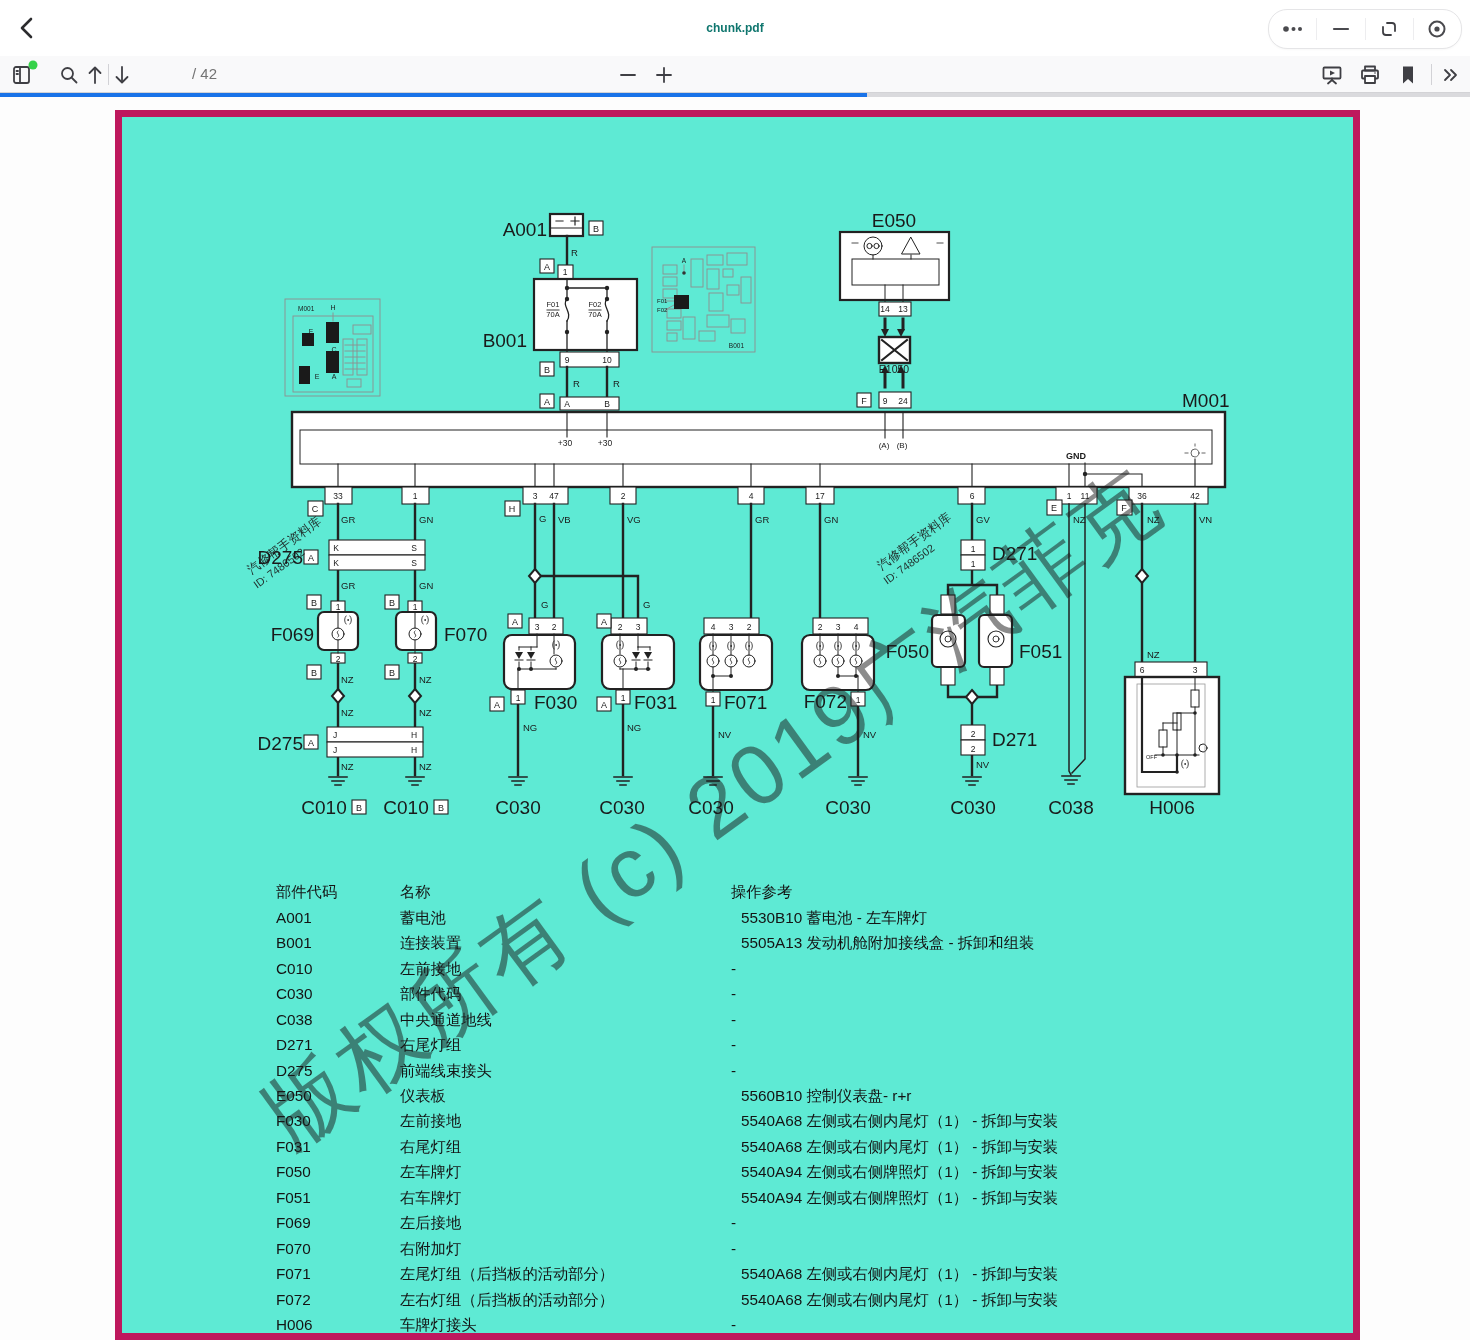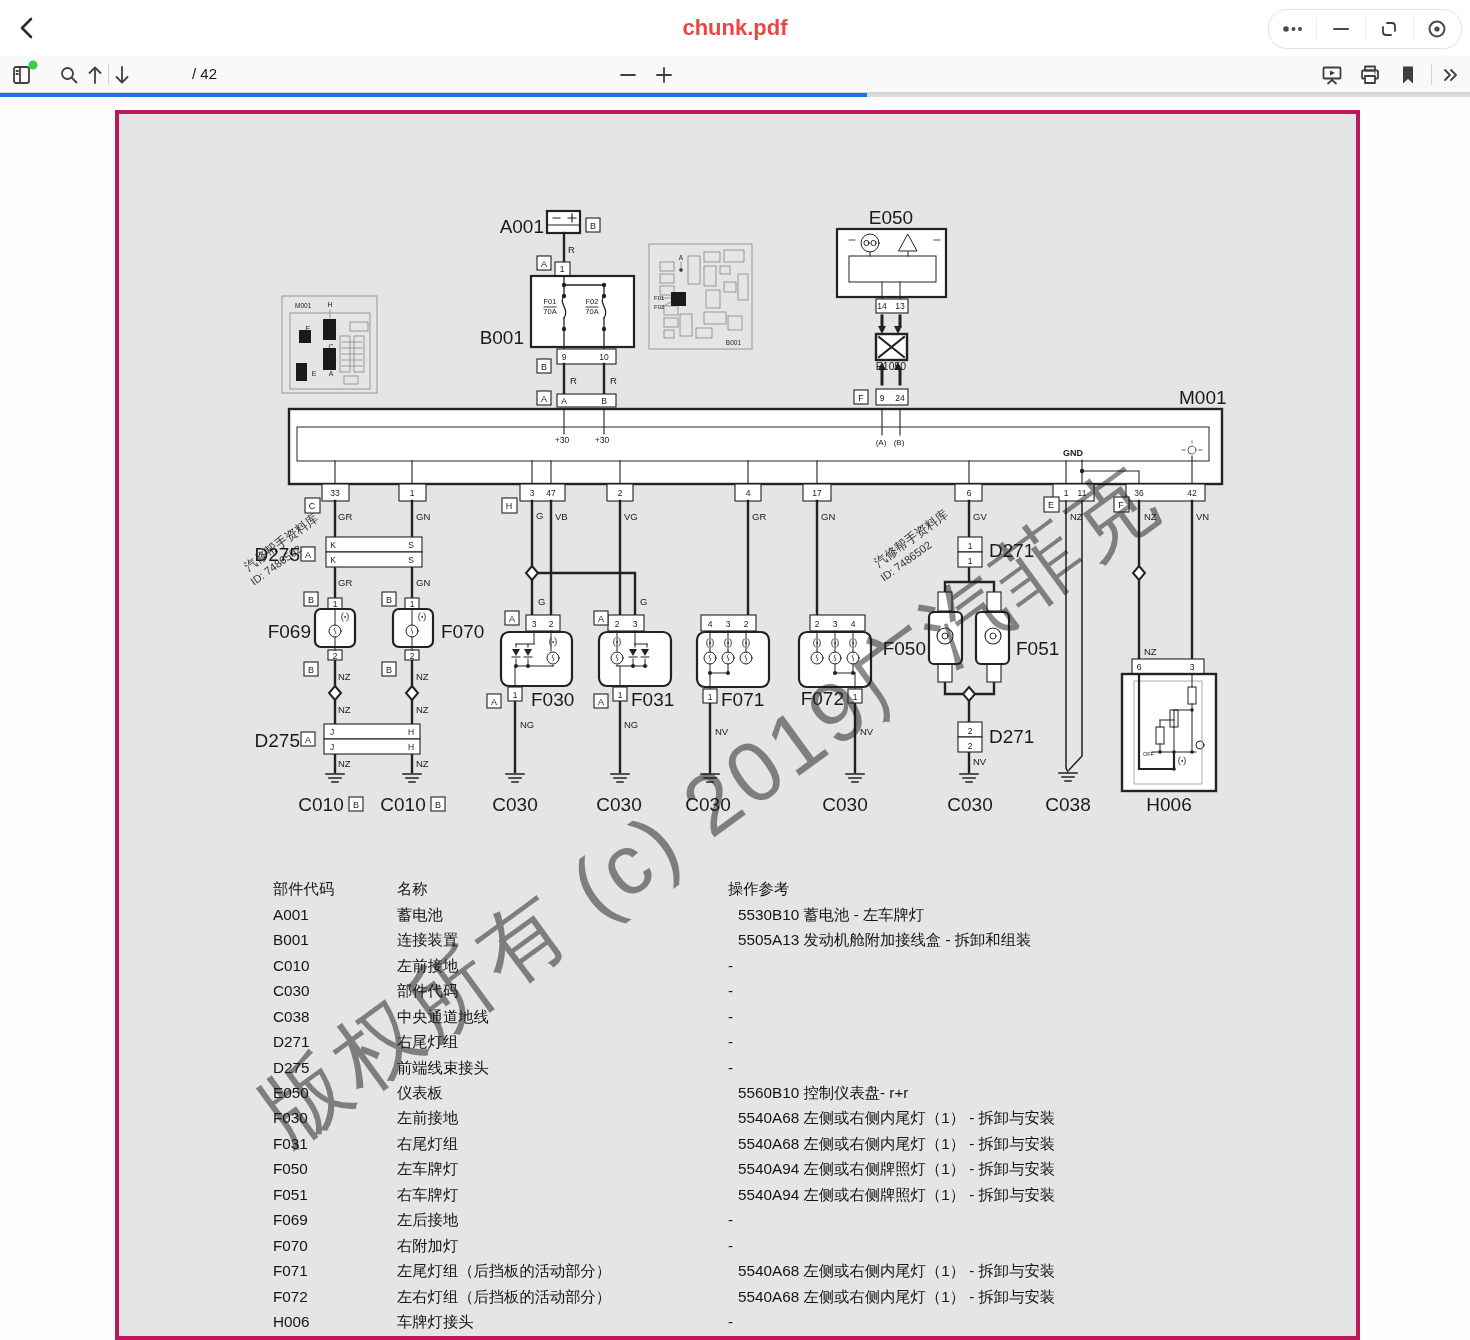--- a/index.html
+++ b/index.html
@@ -1,39 +1,39 @@
 <!DOCTYPE html>
 <html><head>
 <meta charset="utf-8">
 <style>
   html,body{margin:0;padding:0;background:#fff;width:1470px;height:1340px;overflow:hidden;
     font-family:"Liberation Sans","DejaVu Sans",sans-serif;-webkit-font-smoothing:antialiased;}
   .appbar{position:absolute;left:0;top:0;width:1470px;height:56px;background:#fff;}
   .back-btn{position:absolute;left:14px;top:14px;width:28px;height:28px;cursor:pointer;}
   .app-title{position:absolute;left:0;right:0;top:0;height:56px;line-height:56px;text-align:center;
-    font-size:22px;font-weight:600;color:#ef4444;}
+    font-size:12px;font-weight:600;color:#0f766e;}
   .pill{position:absolute;right:8px;top:9px;width:192px;height:38px;border:1px solid #e5e5e7;border-radius:19px;
     background:#fff;display:flex;align-items:center;box-shadow:0 1px 2px rgba(0,0,0,0.03);}
   .pill .cell{flex:1;height:22px;display:flex;align-items:center;justify-content:center;}
   .pill .cell + .cell{border-left:1px solid #ededef;}
   .toolbar{position:absolute;left:0;top:56px;width:1470px;height:37px;background:#f9f9fa;border-bottom:1px solid #d3d3d6;box-sizing:border-box;}
   .tb-icon{position:absolute;top:0;height:37px;display:flex;align-items:center;justify-content:center;cursor:pointer;}
   .tb-sep{position:absolute;top:8px;width:1px;height:21px;background:#d2d2d6;}
   .page-input{position:absolute;left:135px;top:61.5px;width:50px;height:24px;border:1px solid #9b9ba2;border-radius:2px;
     background:#fff;font-size:15px;color:#18181b;text-align:right;padding:0 8px 0 2px;font-family:inherit;}
-  .page-total{position:absolute;left:192px;top:0;height:37px;line-height:36px;font-size:15px;color:#0f172a;}
+  .page-total{position:absolute;left:192px;top:0;height:37px;line-height:36px;font-size:15px;color:#737373;}
   .zoom-select{position:absolute;left:686px;top:59px;width:176px;height:32px;background:#d5d5da;border-radius:2px;
     display:flex;align-items:center;cursor:pointer;}
   .zoom-select span{font-size:15px;color:#141417;padding-left:12px;flex:1;}
   .zoom-select .chev{margin-right:10px;}
   .progress-track{position:absolute;left:0;top:93px;width:1470px;height:4px;background:#dadadd;}
   .progress-fill{position:absolute;left:0;top:0;height:4px;background:#1a73e8;}
   .viewer{position:absolute;left:0;top:97px;width:1470px;height:1243px;background:#fdfdfd;}
-  .pdf-page{position:absolute;left:115px;top:13px;width:1245px;height:1230px;background:#e5e5e5;
-    border:4px solid #be185d;box-sizing:border-box;overflow:hidden;}
+  .pdf-page{position:absolute;left:115px;top:13px;width:1245px;height:1230px;background:#5eead4;
+    border:7px solid #be185d;box-sizing:border-box;overflow:hidden;}
   .diag-svg{position:absolute;left:0;top:0;}
   .wm-svg{position:absolute;left:0;top:0;pointer-events:none;}
   .ref-table{position:absolute;left:122px;top:762px;right:10px;bottom:0;font-size:15.3px;color:#141414;overflow:hidden;margin-left:32px;}
   .tr{position:relative;height:25.45px;line-height:25.45px;white-space:nowrap;}
   .tr .c-code{position:absolute;left:0;top:0;}
   .tr .c-name{position:absolute;left:124px;top:0;}
   .tr .c-ref{position:absolute;left:455px;top:0;white-space:pre;text-align:right;}
   .tr .c-ref.indent{padding-left:10px;}
   .thead{margin-bottom:0.5px;}
   svg text{fill:#1a1a1a;font-family:"Liberation Sans","DejaVu Sans",sans-serif;}

